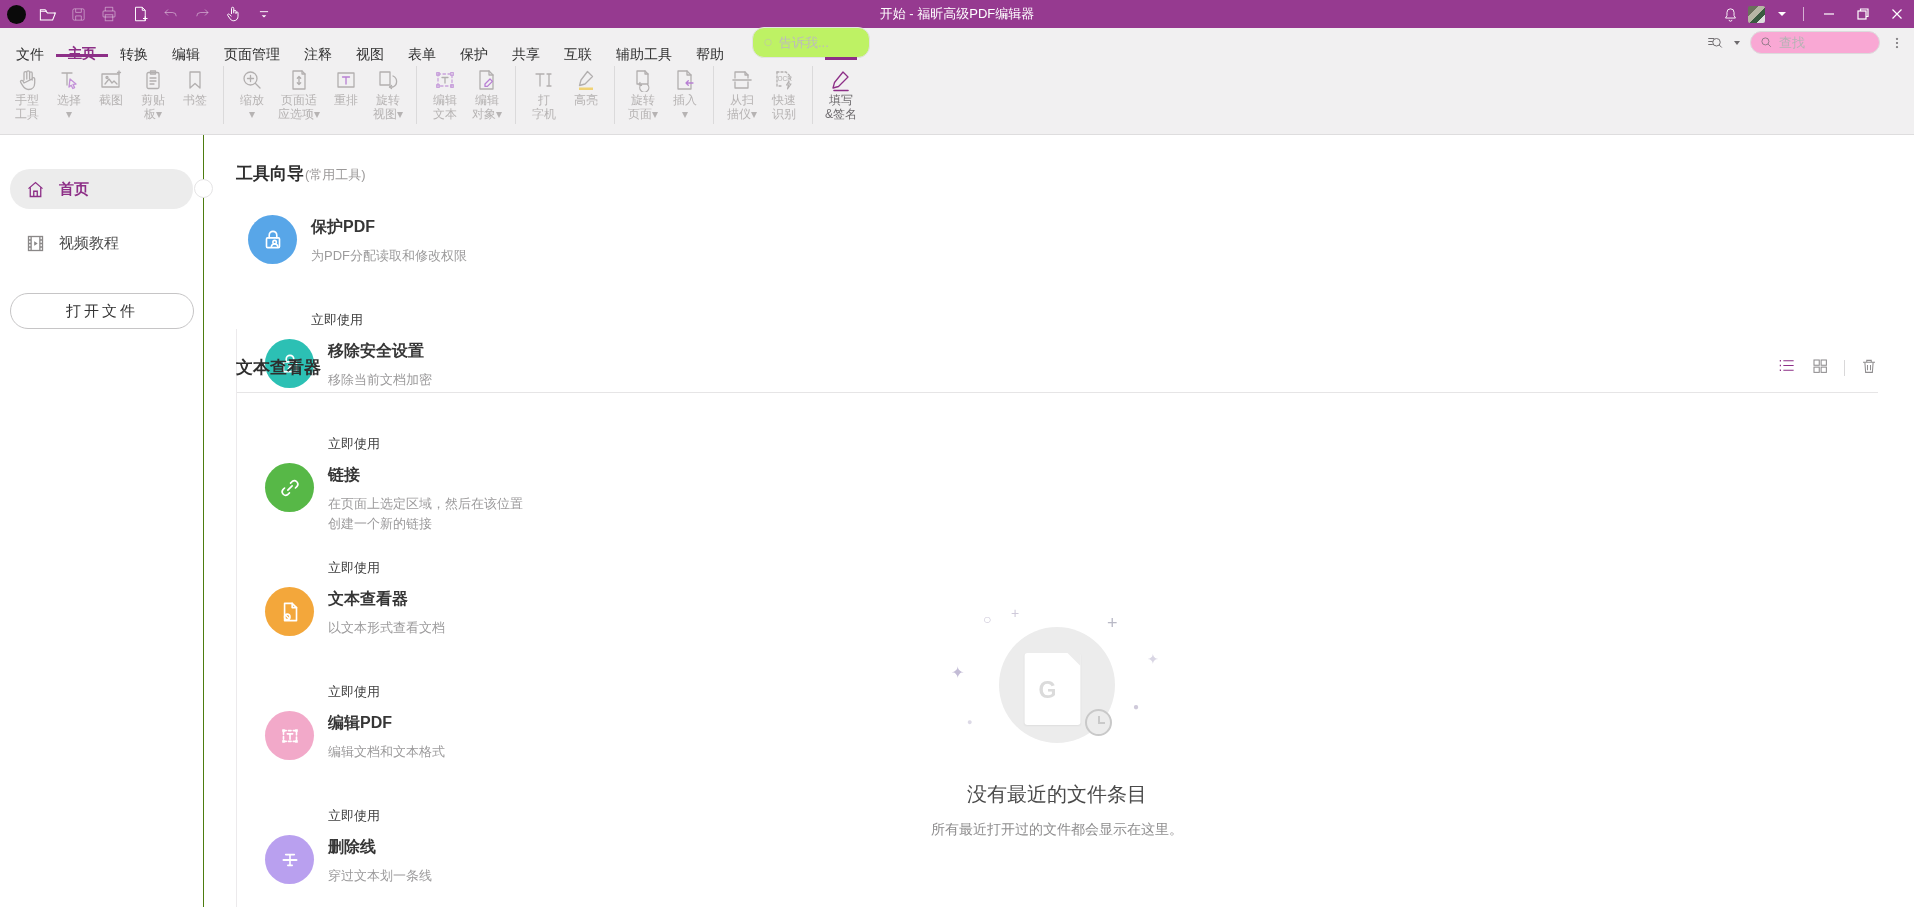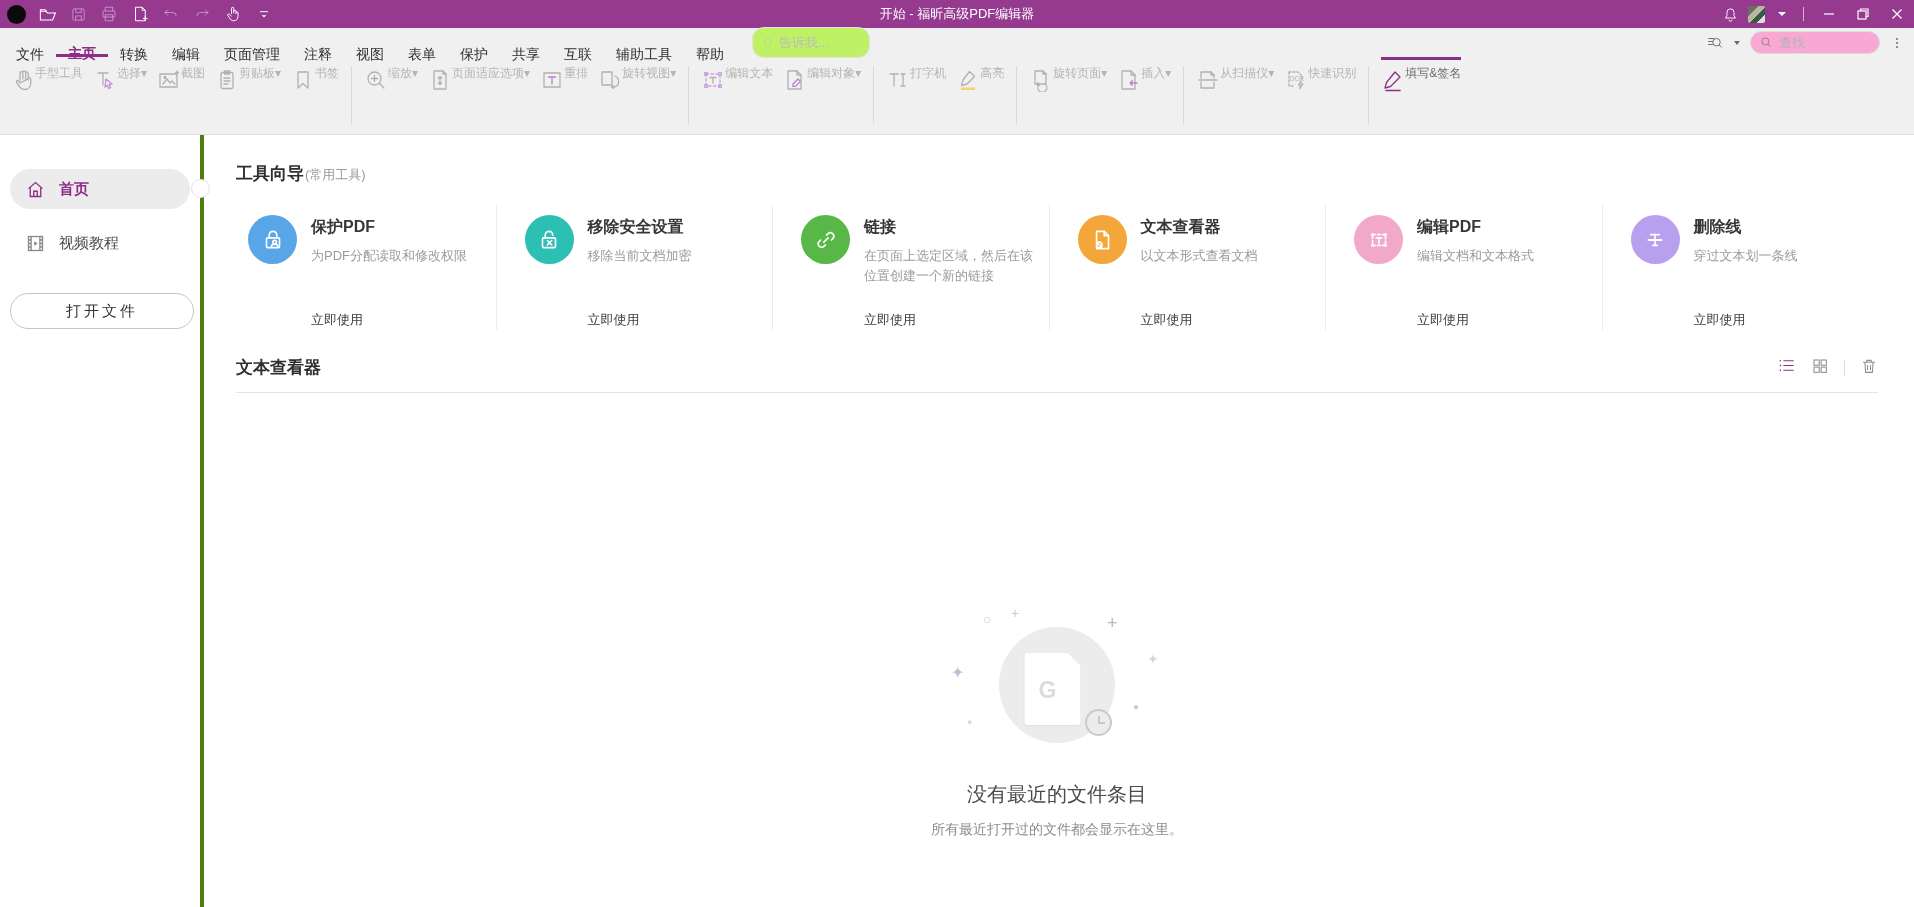--- a/index.html
+++ b/index.html
@@ -34,44 +34,44 @@
   .tellme input::placeholder { color:#bdbbbb; }
   .mb-right { position:absolute; right:10px; top:0; height:29px; display:flex; align-items:center; gap:10px; }
   .mb-right svg { stroke:#6d6a6d; fill:none; stroke-width:1.3; }
   .gcaret { width:0; height:0; border-left:3.5px solid transparent; border-right:3.5px solid transparent; border-top:4px solid #6d6a6d; }
   .searchbox { display:flex; align-items:center; gap:6px; background:#f9a8d4; border:1px solid #dcdbdc; border-radius:12px; height:23px; padding:0 9px; width:130px; }
   .searchbox input { border:none; outline:none; background:transparent; font-size:13px; width:90px; color:#555; }
   .searchbox input::placeholder { color:#b5b3b4; }
 
   
   .ribbon { height:78px; background:#f1f0f1; border-bottom:1px solid #deddde; display:flex; align-items:stretch; padding-left:6px; }
-  .rb { min-width:42px; padding:9px 5px 0; display:flex; flex-direction:row; position:relative; cursor:default; }
+  .rb { min-width:42px; padding:9px 5px 0; display:flex; flex-direction:column; align-items:center; position:relative; cursor:default; }
   .ric { height:27px; display:flex; align-items:center; justify-content:center; }
   .ric svg { stroke:#b2afaf; fill:none; stroke-width:1.3; stroke-linecap:round; stroke-linejoin:round; }
   .rl { font-size:12px; line-height:14px; color:#b6b3b3; text-align:center; white-space:nowrap; }
   .rb-sep { width:1px; background:#dbdadb; margin:9px 7px 10px; }
   .rb.active-tool::before { content:""; position:absolute; top:0; left:5px; right:5px; height:3px; background:#8d2f87; }
   .rb.active-tool .rl { color:#6e6b6e; }
 
   
   .content { display:flex; height:772px; }
-  .sidebar { width:204px; border-right:4px solid #4d7c0f; padding-top:34px; position:relative; flex:none; background:#fff; }
+  .sidebar { width:204px; border-right:1px solid #4d7c0f; padding-top:34px; position:relative; flex:none; background:#fff; }
   .side-item { margin:0 10px 14px; height:40px; border-radius:20px; display:flex; align-items:center; gap:13px; padding:0 15px; font-size:15px; color:#4a4a4a; cursor:default; }
   .side-item svg { stroke:#8a8888; fill:none; stroke-width:1.5; }
   .side-item.active { background:#ececec; color:#8d2f87; font-weight:bold; }
   .side-item.active svg { stroke:#8d2f87; }
   .open-btn { margin:30px 10px 0; height:36px; border:1px solid #c6c5c6; border-radius:18px; background:#fff; width:184px; font-size:15px; color:#333; letter-spacing:3px; display:flex; align-items:center; justify-content:center; cursor:pointer; font-family:inherit; }
   .collapse-handle { position:absolute; right:-10px; top:44px; width:19px; height:19px; border-radius:50%; background:#fff; border:1px solid #e5e4e5; z-index:3; }
 
   .main { flex:1; padding:0 36px 0 32px; overflow:hidden; }
   .tools-header { margin-top:27px; display:flex; align-items:baseline; gap:1px; }
   .tools-title { font-size:17px; font-weight:bold; color:#2e2e2e; }
   .tools-sub { font-size:13px; color:#9b9999; }
 
-  .cards { display:flex; margin-top:20px; height:125px; }
+  .cards { display:flex; margin-top:20px; height:125px;flex-direction:column; }
   .card { flex:1; display:flex; padding:10px 8px 0 28px; }
   .card + .card { border-left:1px solid #eceaec; }
   .card:first-child { padding-left:12px; }
   .circle { width:49px; height:49px; border-radius:50%; flex:none; display:flex; align-items:center; justify-content:center; }
   .circle svg { stroke:#fff; fill:none; stroke-width:1.5; stroke-linecap:round; stroke-linejoin:round; }
   .c1{background:#58a6e8;} .c2{background:#2cc0b4;} .c3{background:#57b847;}
   .c4{background:#f3a73b;} .c5{background:#f2a9c9;} .c6{background:#b9a0ef;}
   .card-body { margin-left:14px; display:flex; flex-direction:column; height:114px; min-width:0; }
   .card-title { font-size:16px; font-weight:bold; color:#363636; margin-top:2px; white-space:nowrap; }
   .card-desc { font-size:13px; color:#9c9b9c; line-height:1.55; margin-top:8px; max-width:200px; }

